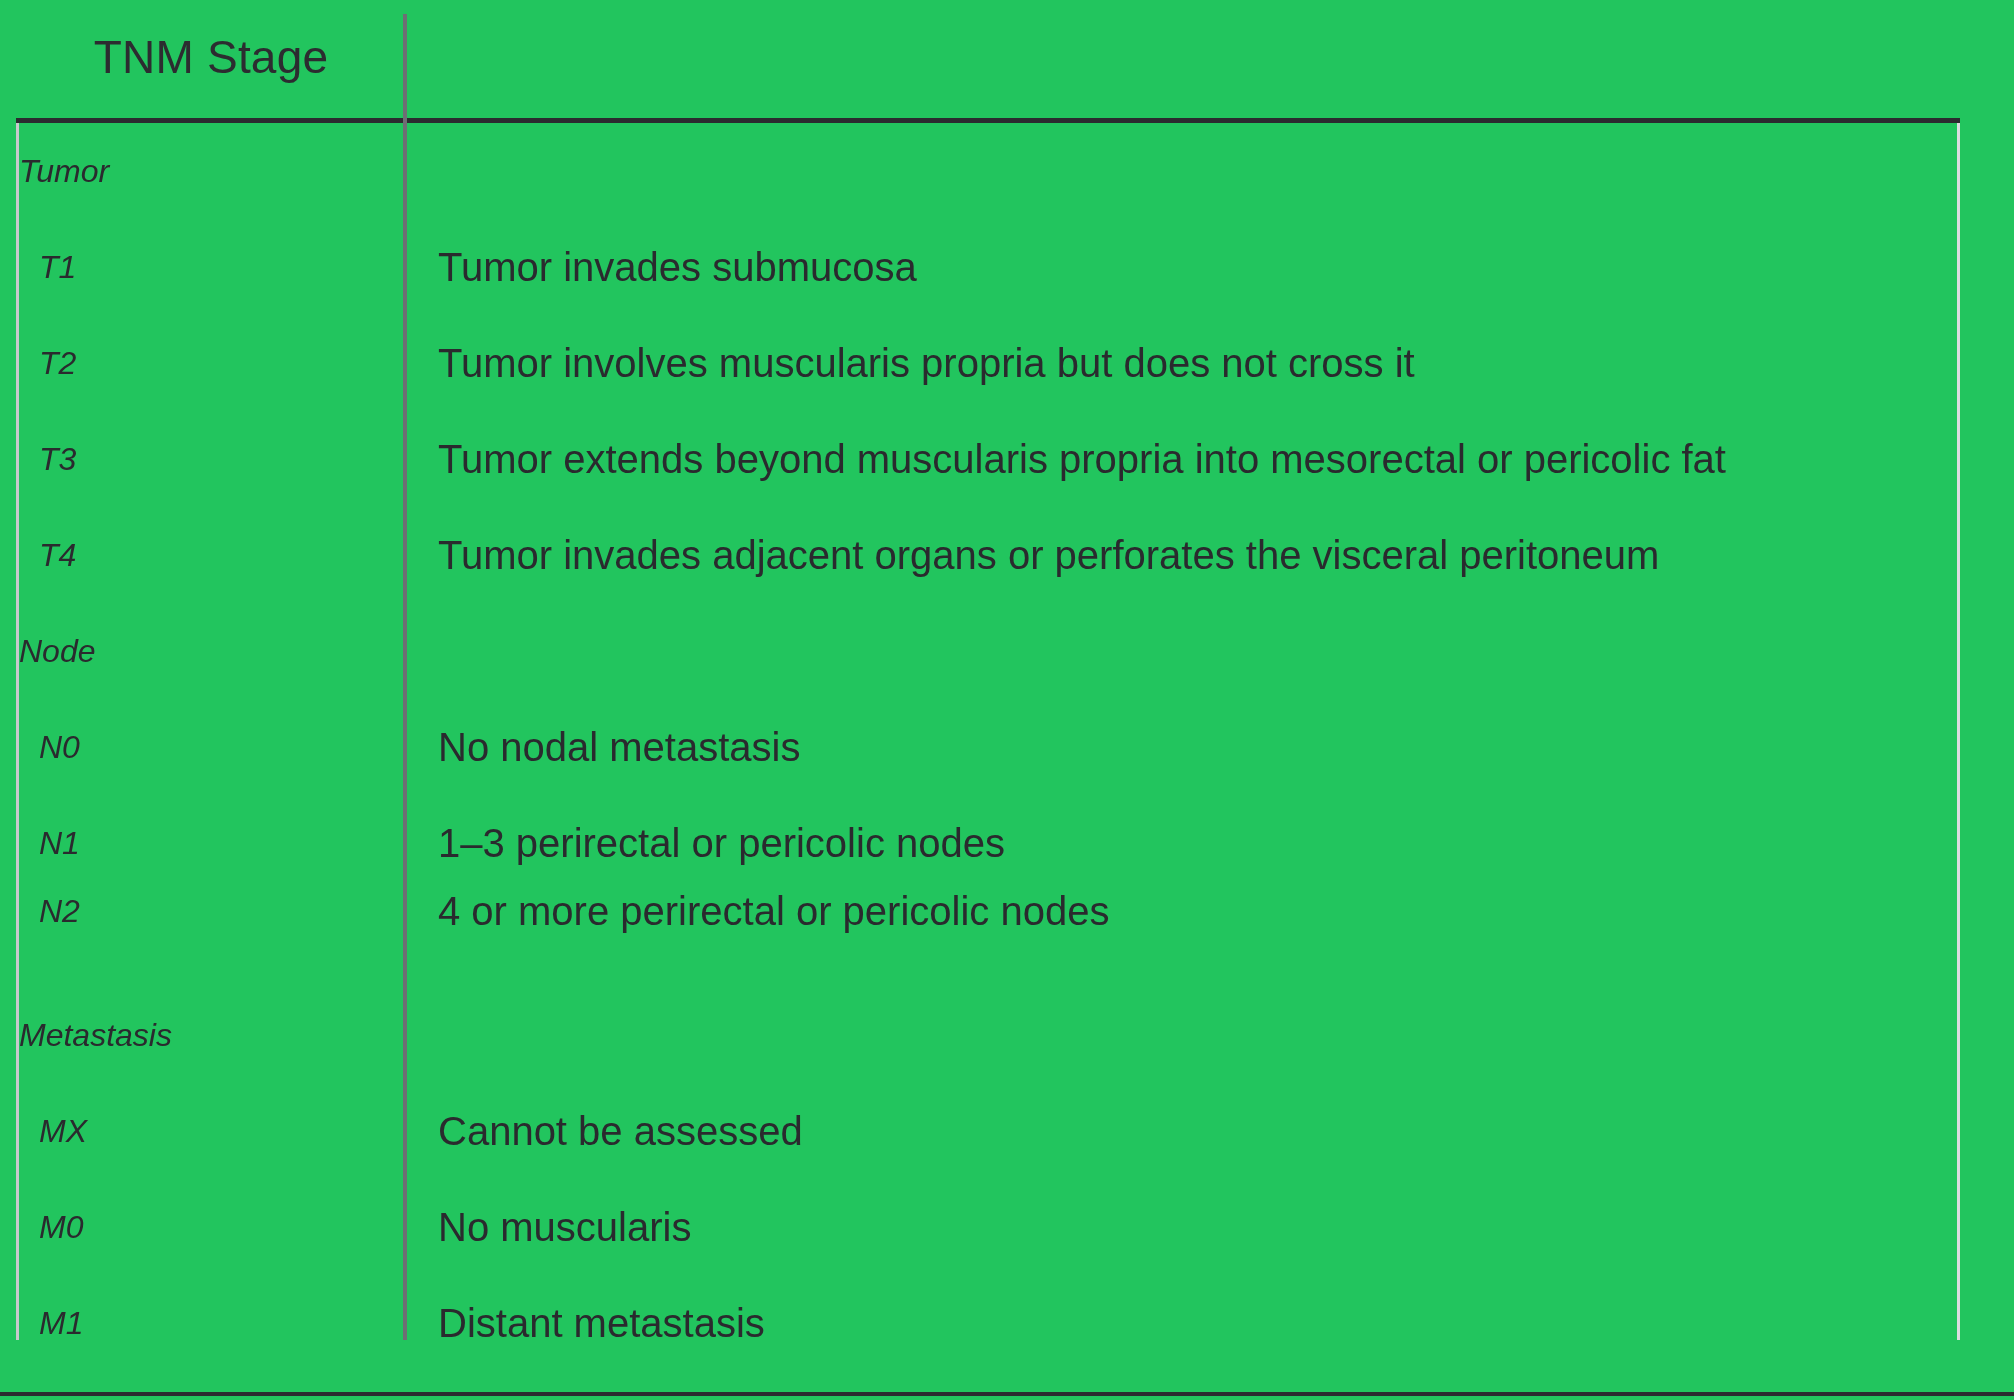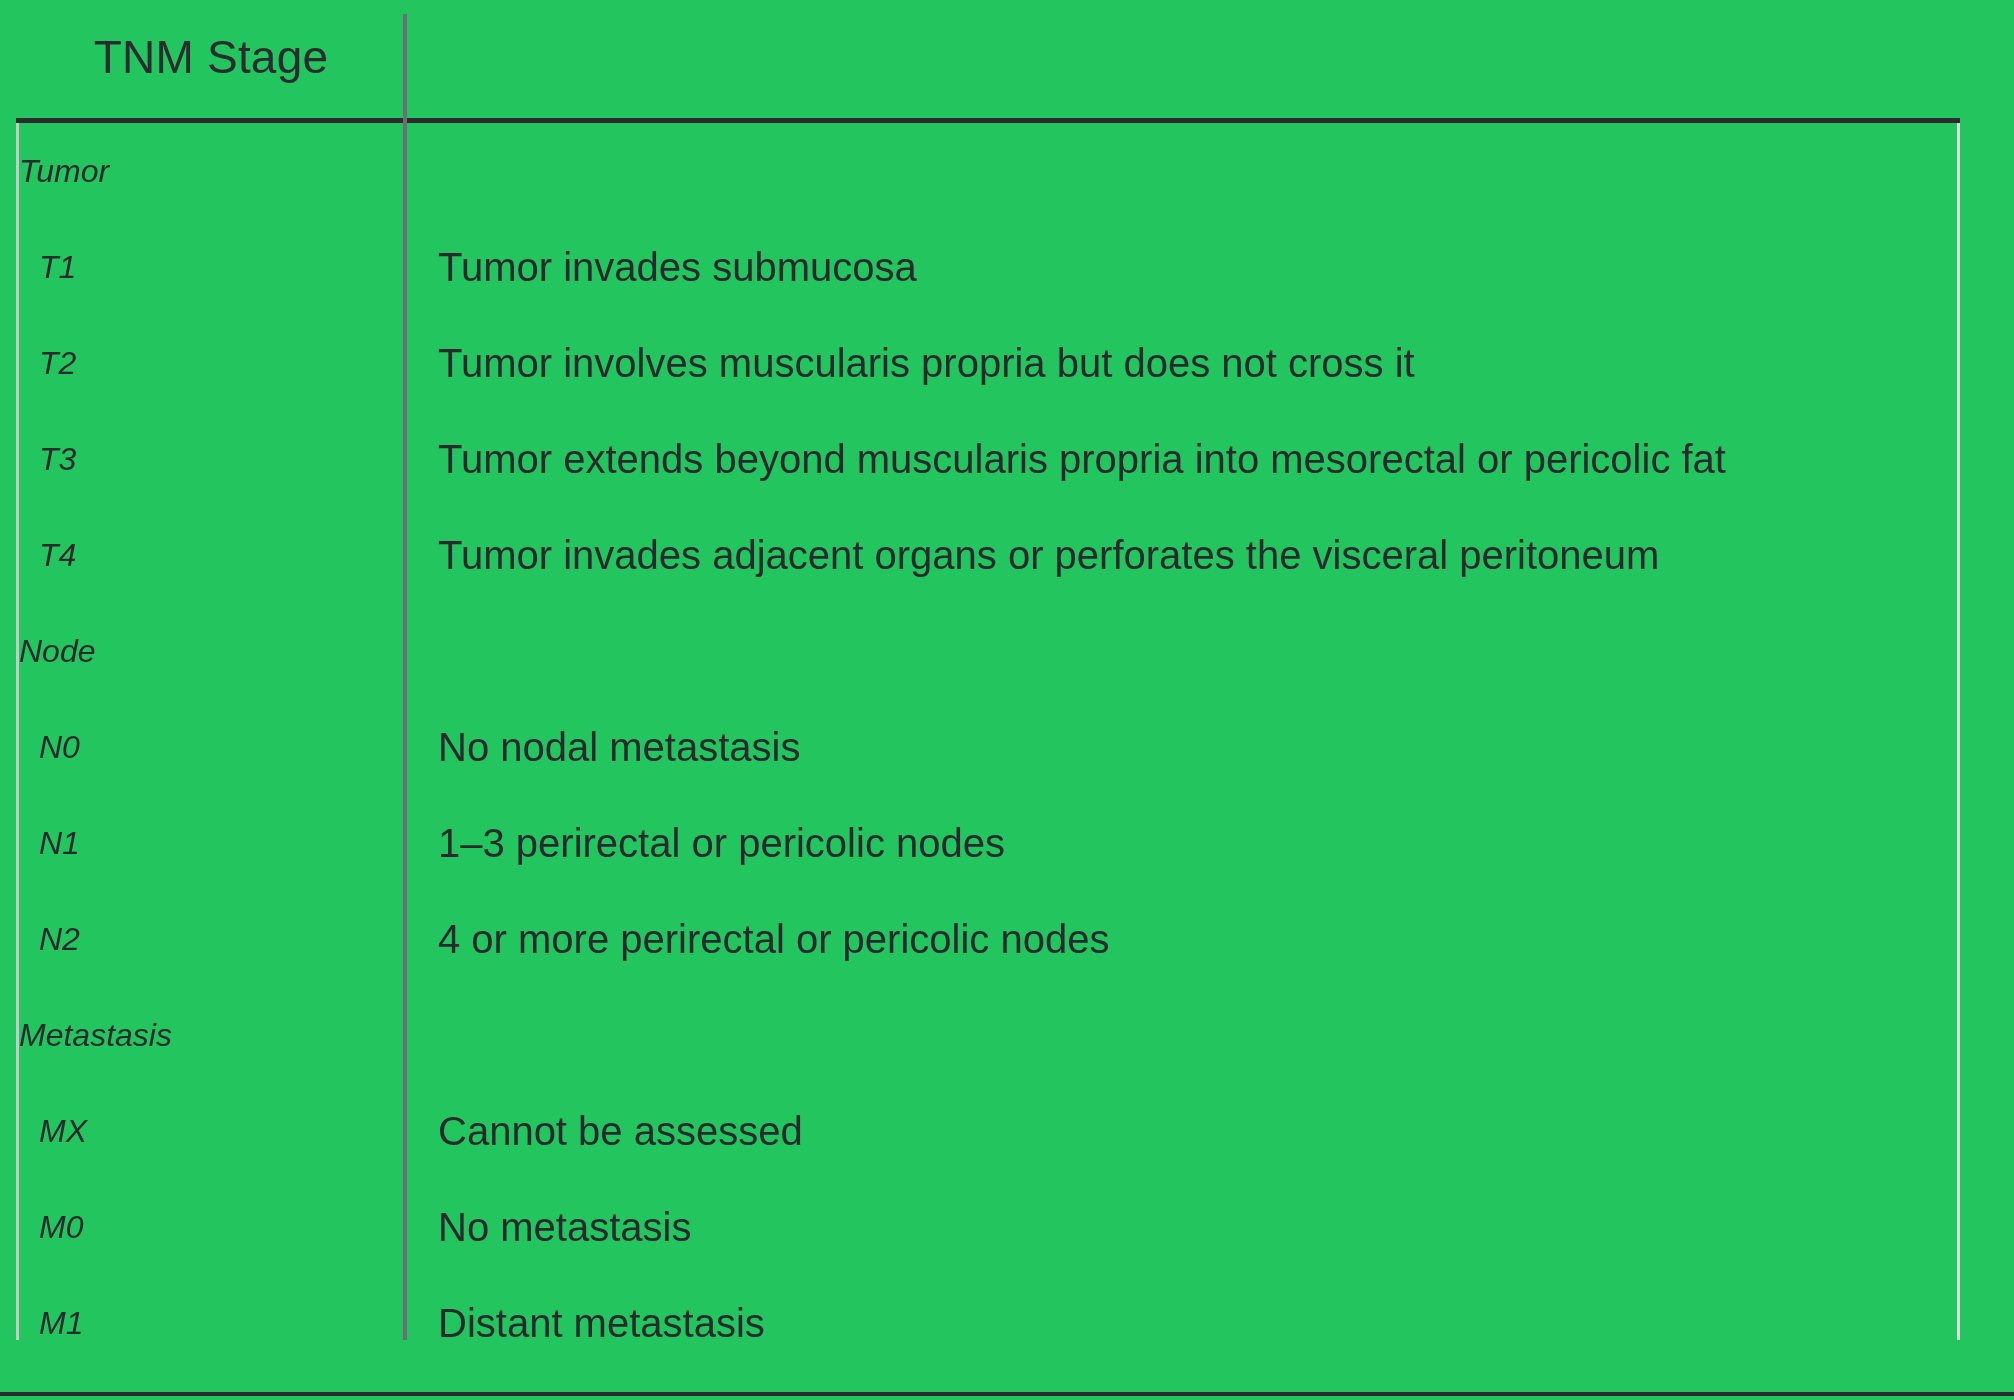--- a/index.html
+++ b/index.html
@@ -194,35 +194,35 @@
           <div class="cell-desc"></div>
         </div>
         <div class="row" style="top: 576px;">
           <div class="cell-stage sub">N0</div>
           <div class="cell-desc">No nodal metastasis</div>
         </div>
         <div class="row" style="top: 672px;">
           <div class="cell-stage sub">N1</div>
           <div class="cell-desc">1–3 perirectal or pericolic nodes</div>
         </div>
-        <div class="row" style="top: 768px;">
+        <div class="row" style="top: 740px;">
           <div class="cell-stage sub">N2</div>
           <div class="cell-desc">4 or more perirectal or pericolic nodes</div>
         </div>
         <div class="row" style="top: 864px;">
           <div class="cell-stage group">Metastasis</div>
           <div class="cell-desc"></div>
         </div>
         <div class="row" style="top: 960px;">
           <div class="cell-stage sub">MX</div>
           <div class="cell-desc">Cannot be assessed</div>
         </div>
         <div class="row" style="top: 1056px;">
           <div class="cell-stage sub">M0</div>
-          <div class="cell-desc">No metastasis</div>
+          <div class="cell-desc">No muscularis</div>
         </div>
         <div class="row" style="top: 1152px;">
           <div class="cell-stage sub">M1</div>
           <div class="cell-desc">Distant metastasis</div>
         </div>
       </div>
 
     <div class="bottom-rule"></div>
   </div>
 </div>

